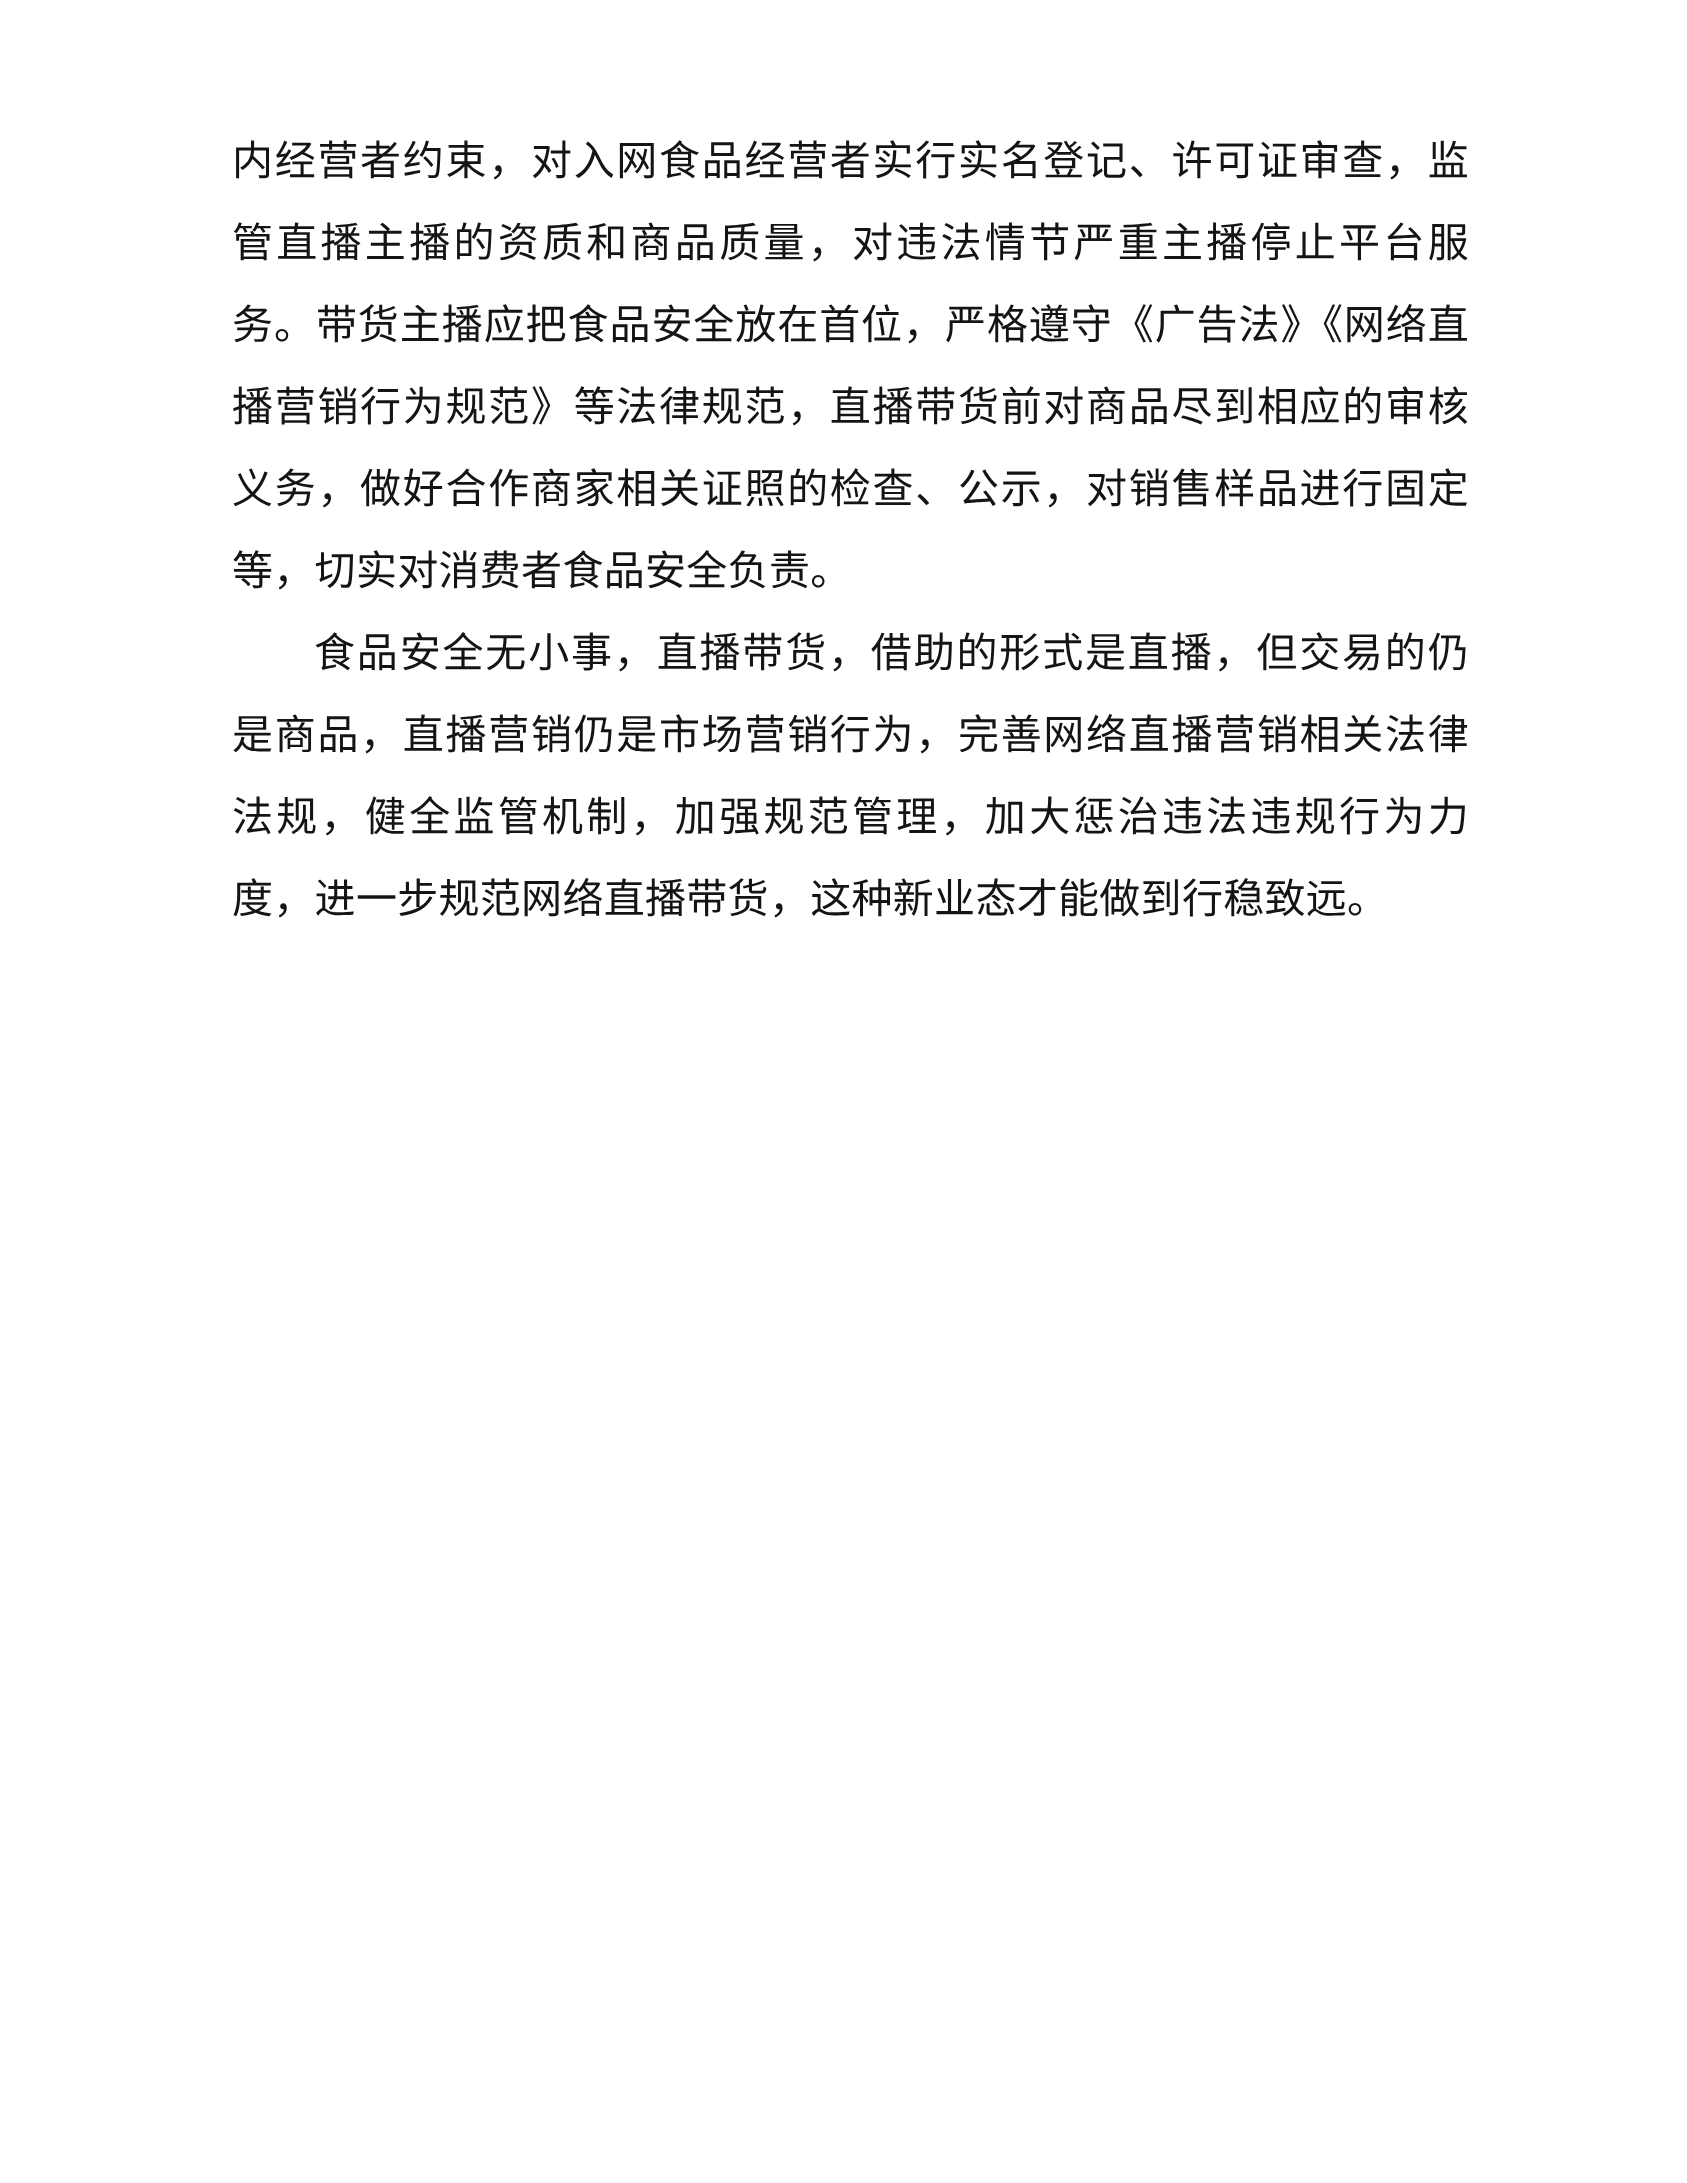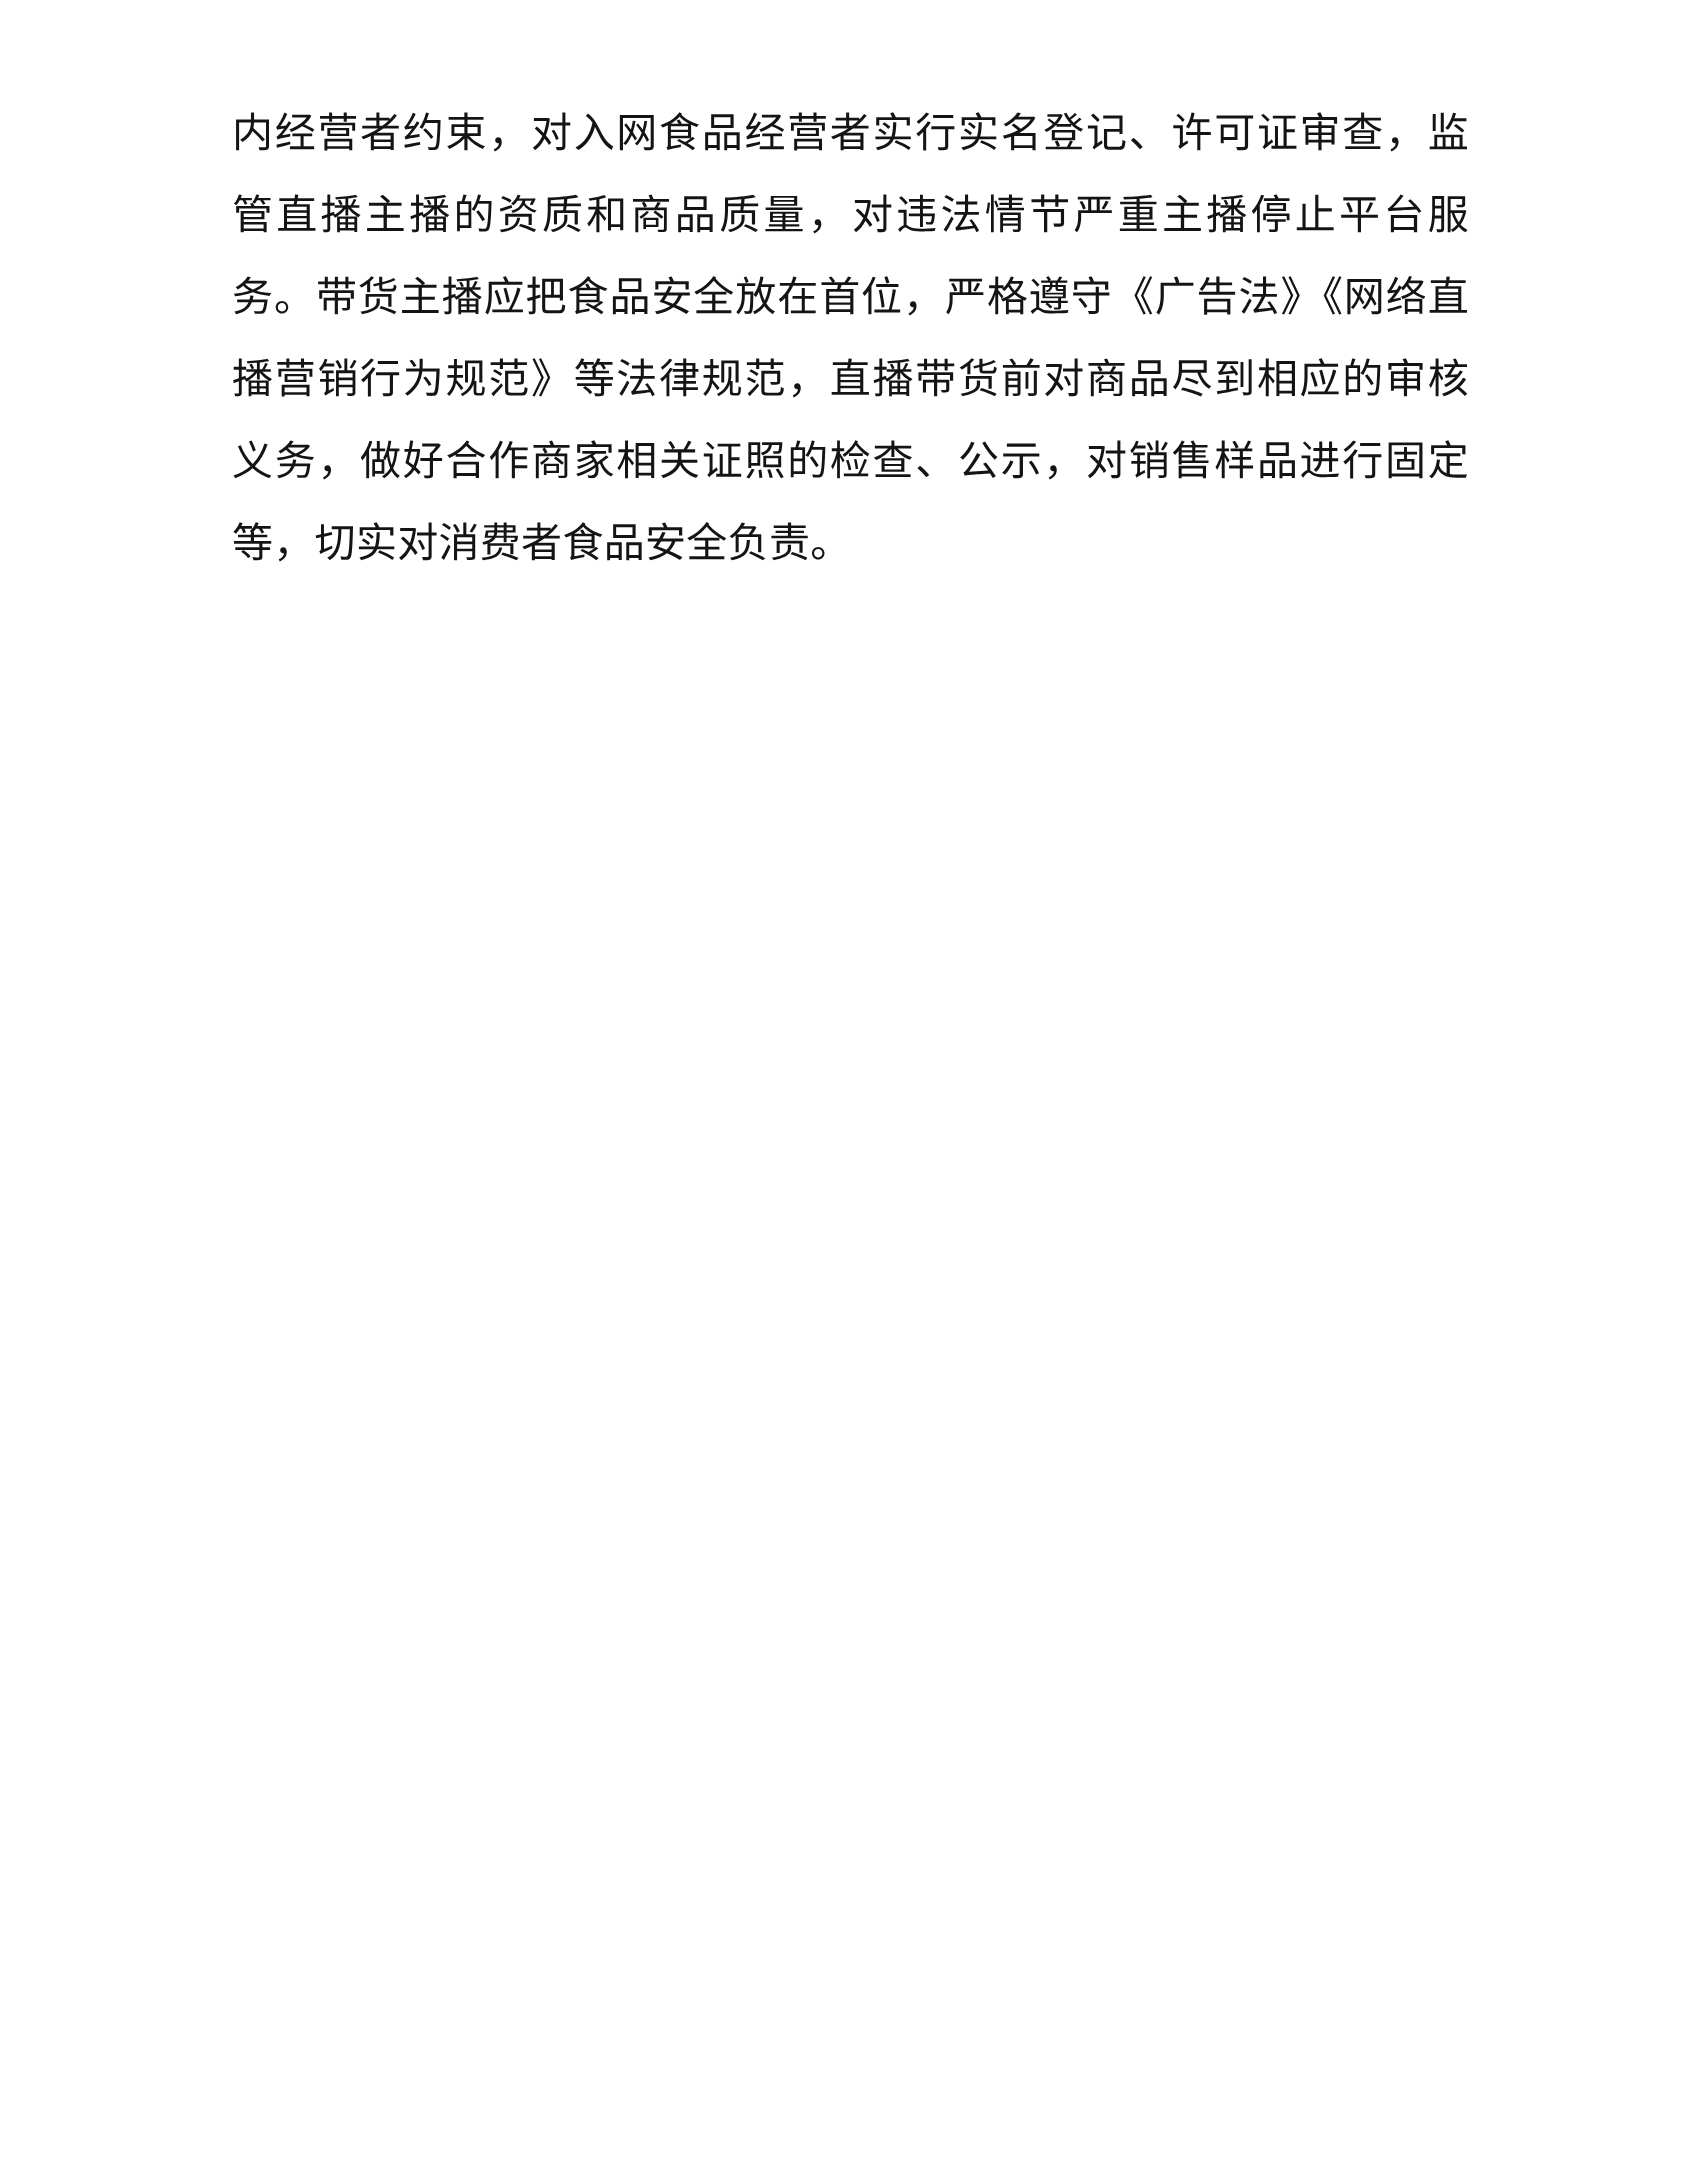--- a/index.html
+++ b/index.html
@@ -13,21 +13,21 @@
     height: 2183px;
     font-family: "DejaVu Serif", "Liberation Serif", serif;
     color: #1a1a1a;
     -webkit-font-smoothing: antialiased;
   }
   .page {
     position: relative;
     width: 1687px;
     height: 1528px;
     box-sizing: border-box;
-    padding: 92px 218px 0 232px;
+    padding: 120px 218px 0 232px;
   }
   .doc-body {
     width: 1237px;
   }
   .para {
     font-size: 41px;
     line-height: 82px;
     letter-spacing: 0.3px;
     text-align: justify;
     text-justify: inter-character;
@@ -53,18 +53,19 @@
 </style>
 </head>
 <body>
 
 <div class="page">
   <div class="doc-body">
 
     <p class="para">内经营者约束，对入网食品经营者实行实名登记、许可证审查，监管直播主播的资质和商品质量，对违法情节严重主播停止平台服务。带货主播应把食品安全放在首位，严格遵守《广告法》《网络直播营销行为规范》等法律规范，直播带货前对商品尽到相应的审核义务，做好合作商家相关证照的检查、公示，对销售样品进行固定等，切实对消费者食品安全负责。</p>
 
 
+    <p class="para indent">食品安全无小事，直播带货，借助的形式是直播，但交易的仍是商品，直播营销仍是市场营销行为，完善网络直播营销相关法律法规，健全监管机制，加强规范管理，加大惩治违法违规行为力度，进一步规范网络直播带货，这种新业态才能做到行稳致远。</p>
 
 
     <div class="spacer-bottom"></div>
   </div>
 </div>
 
 
 </body></html>

